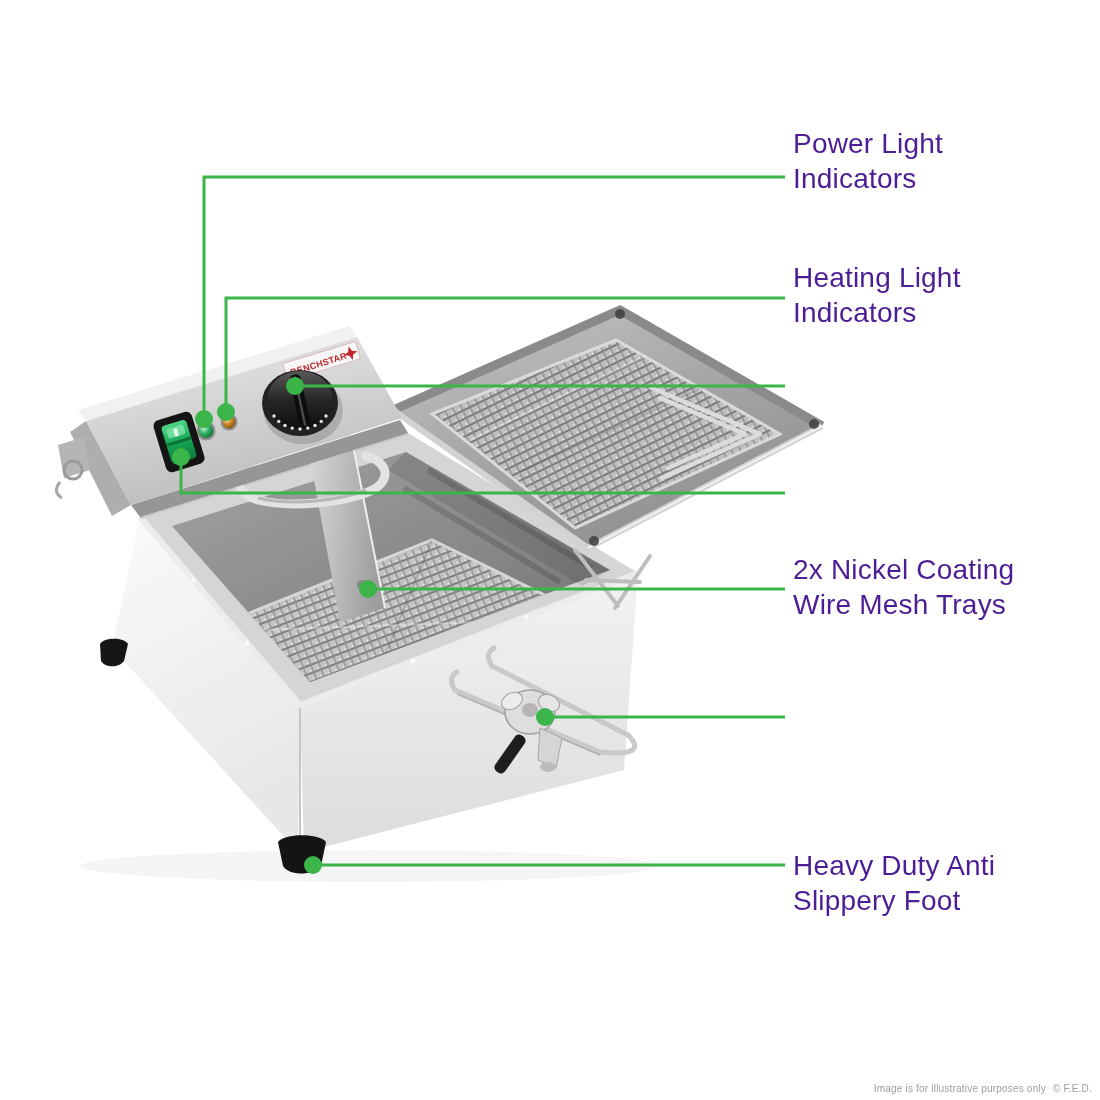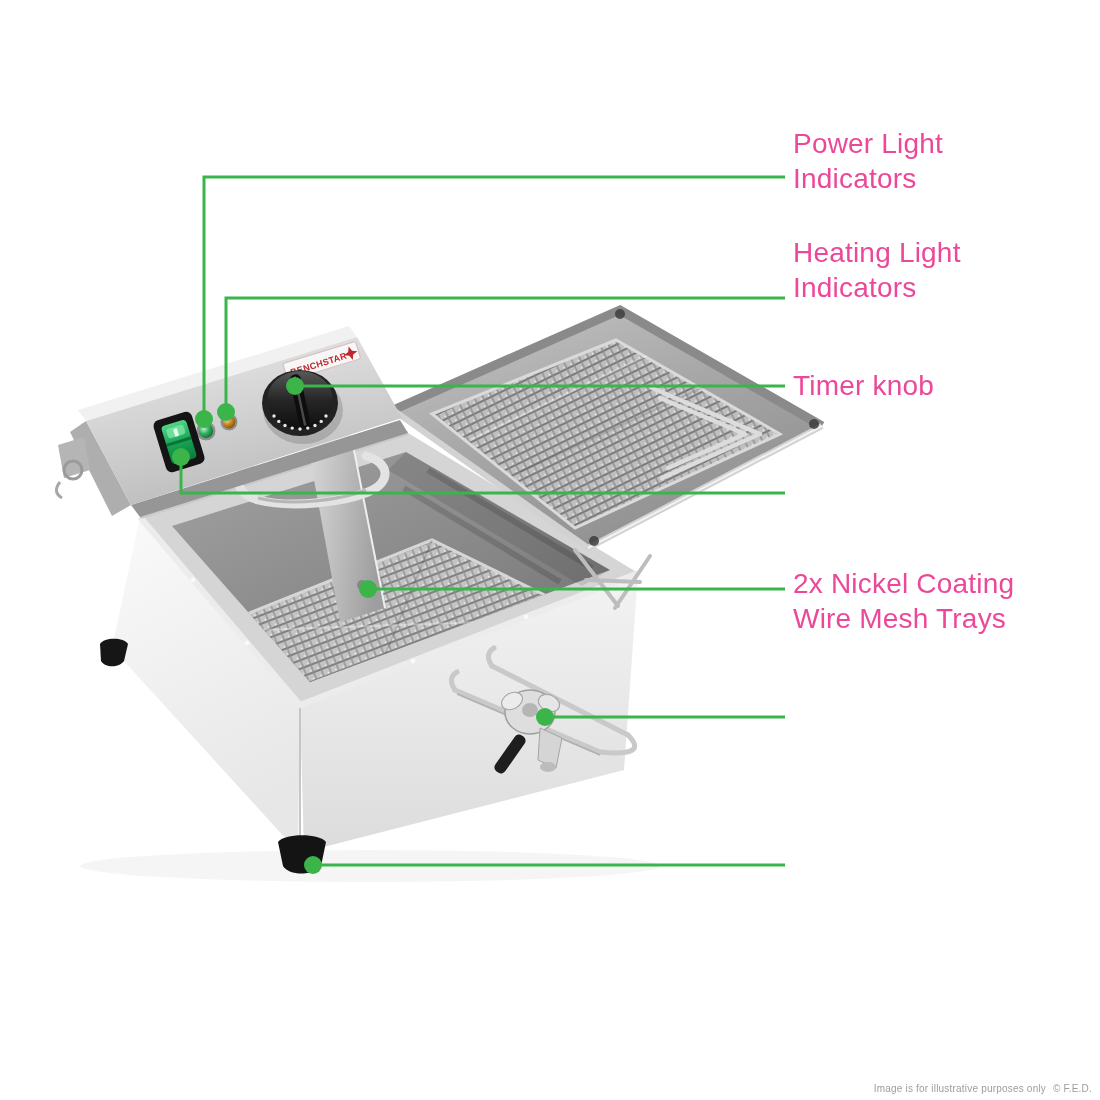--- a/index.html
+++ b/index.html
@@ -1,19 +1,19 @@
 <!DOCTYPE html>
 <html><head>
 <meta charset="utf-8">
 <style>
   html,body{margin:0;padding:0;background:#fff;}
   .stage{position:relative;width:1100px;height:1100px;background:#ffffff;overflow:hidden;
          font-family:"Liberation Sans",sans-serif;}
   .art{position:absolute;left:0;top:0;}
-  .label{position:absolute;left:793px;white-space:pre-line;color:#ec4899;
+  .label{position:absolute;left:793px;white-space:pre-line;color:#4c1d95;
          font-size:28px;line-height:35px;letter-spacing:.2px;font-weight:400;}
   .disclaimer{position:absolute;right:8px;bottom:6px;font-size:10px;color:#9d9d9d;
               letter-spacing:.2px;}
   .disclaimer span{margin-left:4px;}
 </style>
 </head>
 <body>
 
 <div class="stage">
 
@@ -257,24 +257,25 @@
     <circle cx="295" cy="386" r="9"></circle>
     <circle cx="181" cy="457" r="9"></circle>
     <circle cx="368" cy="589" r="9"></circle>
     <circle cx="545" cy="717" r="9"></circle>
     <circle cx="313" cy="865" r="9"></circle>
   </g>
 </svg>
 
 <div class="label" style="top:126px">Power Light
 Indicators</div>
-<div class="label" style="top:235px">Heating Light
+<div class="label" style="top:260px">Heating Light
 Indicators</div>
-<div class="label" style="top:368px">Timer knob</div>
-<div class="label" style="top:566px">2x Nickel Coating
+<div class="label" style="top:552px">2x Nickel Coating
 Wire Mesh Trays</div>
+<div class="label" style="top:848px">Heavy Duty Anti
+Slippery Foot</div>
 
 <div class="disclaimer">
   <span>Image is for illustrative purposes only</span>
   <span>© F.E.D.</span>
 </div>
 
 </div>
 
 </body></html>

